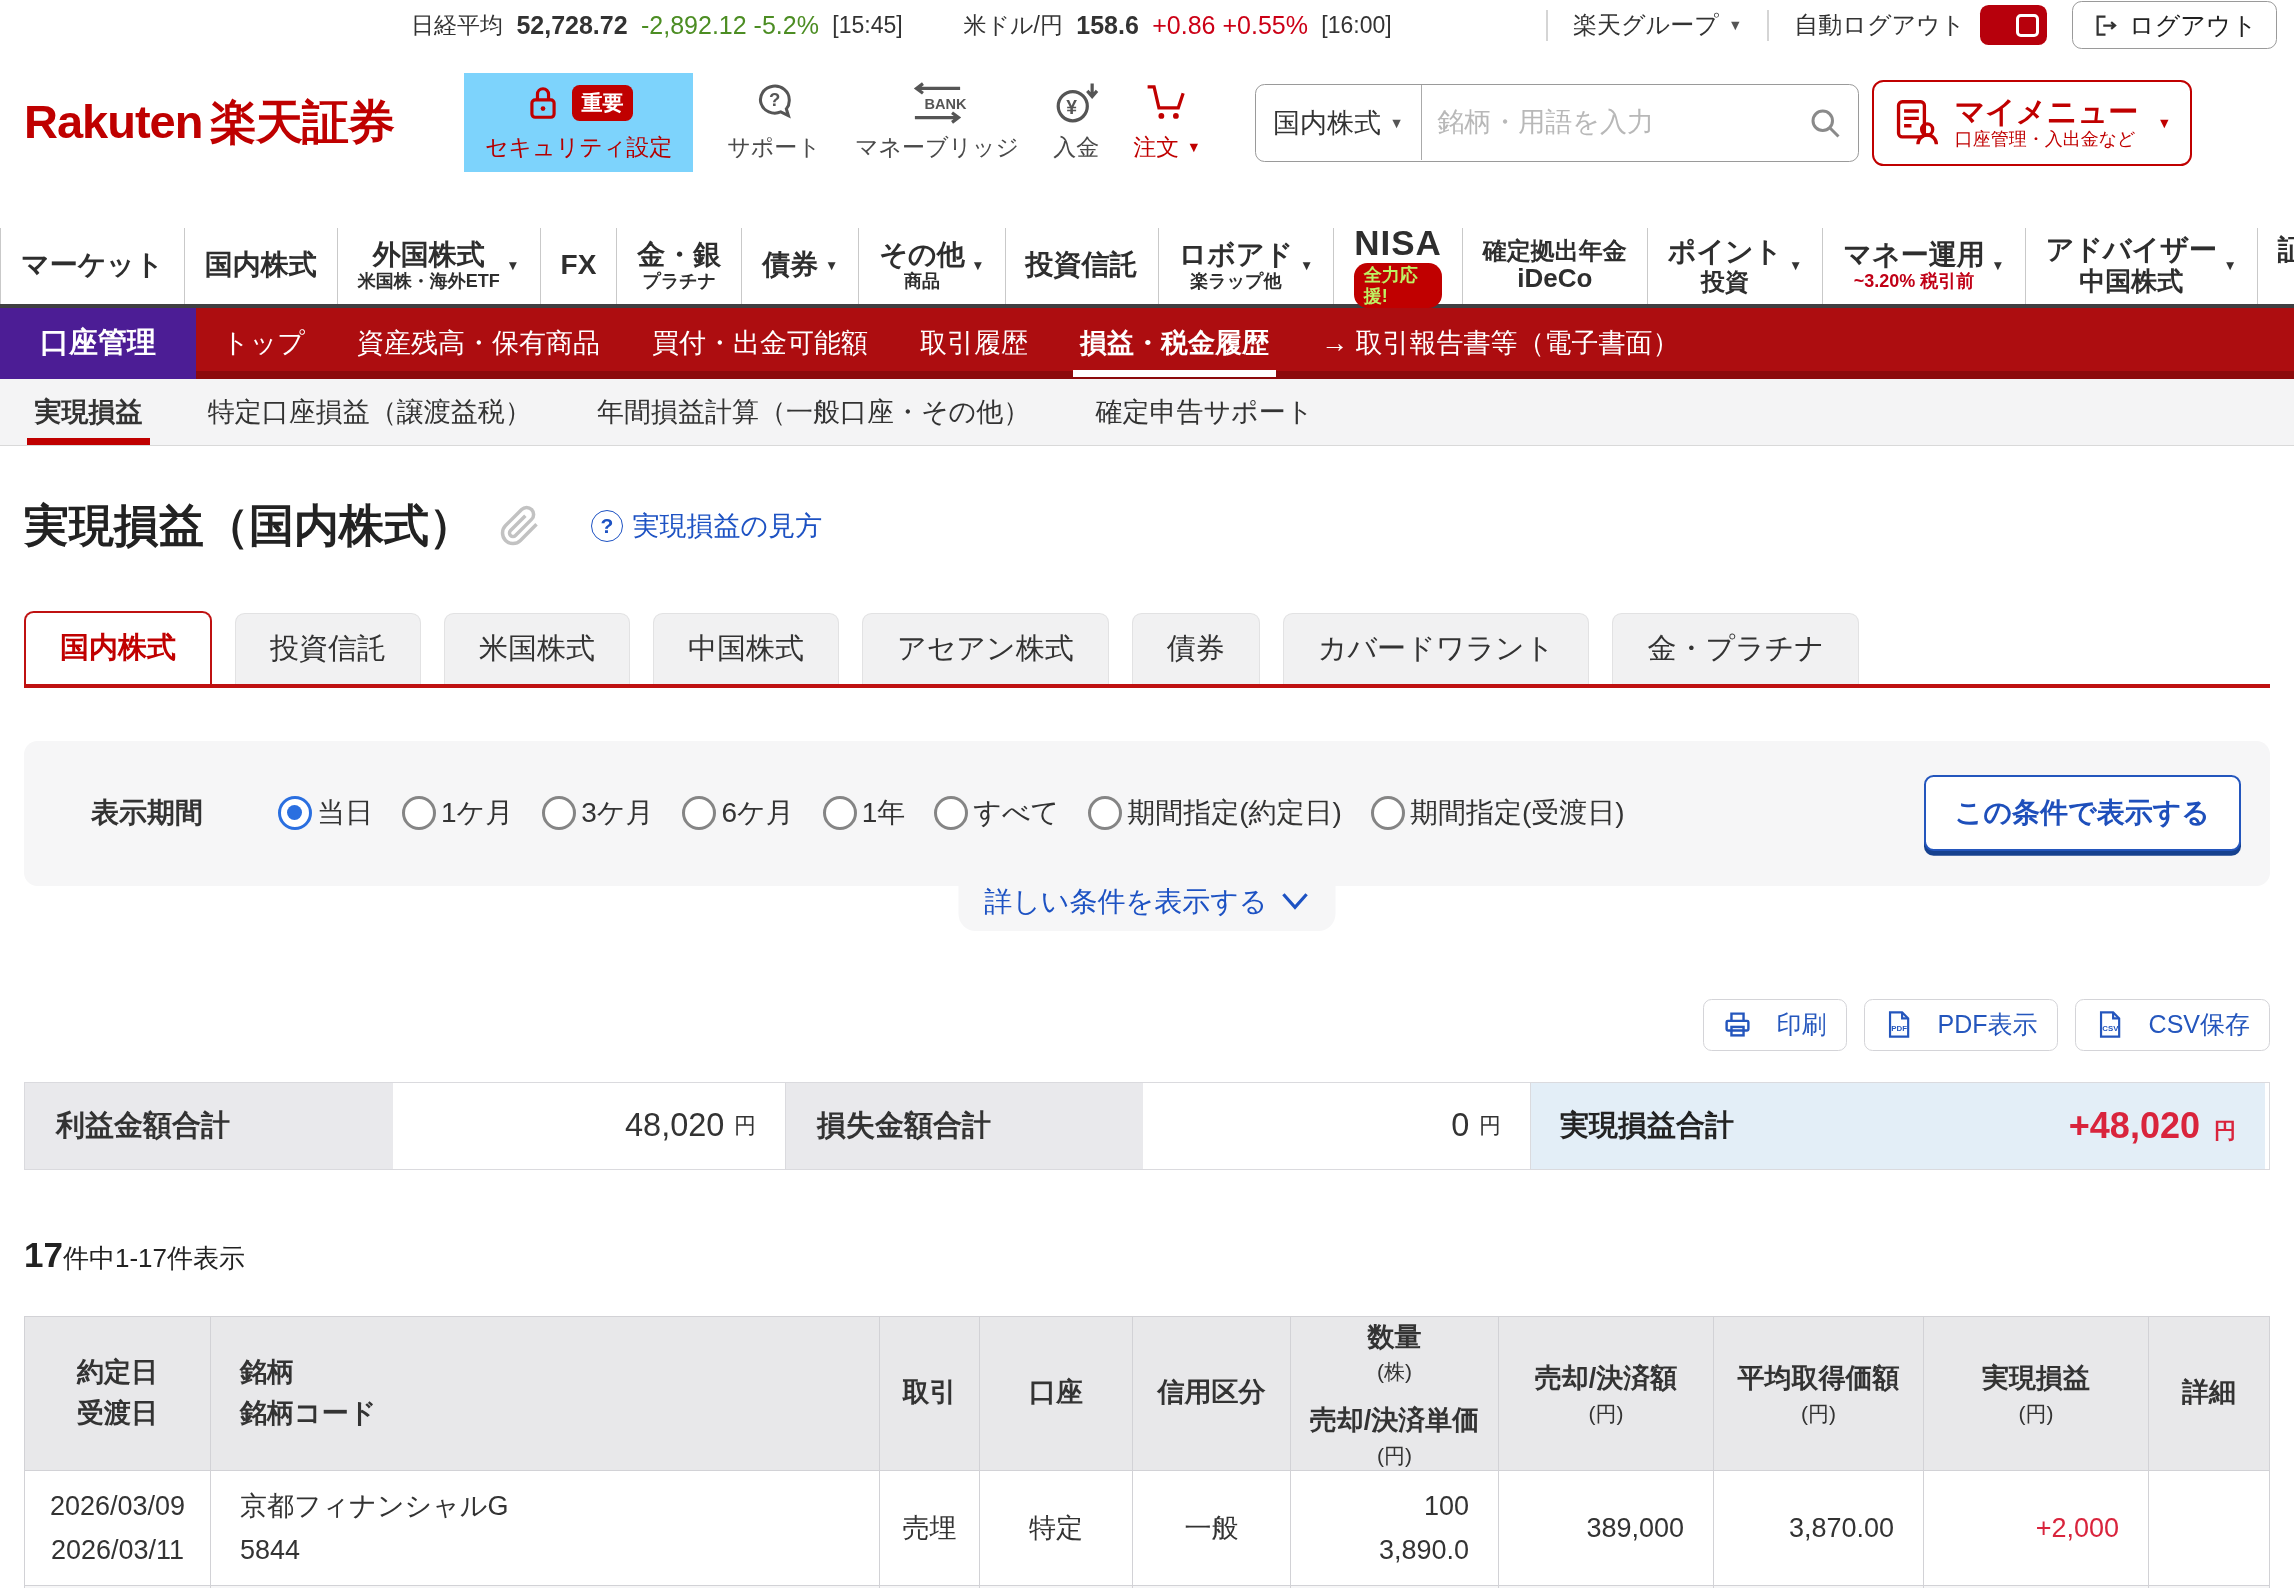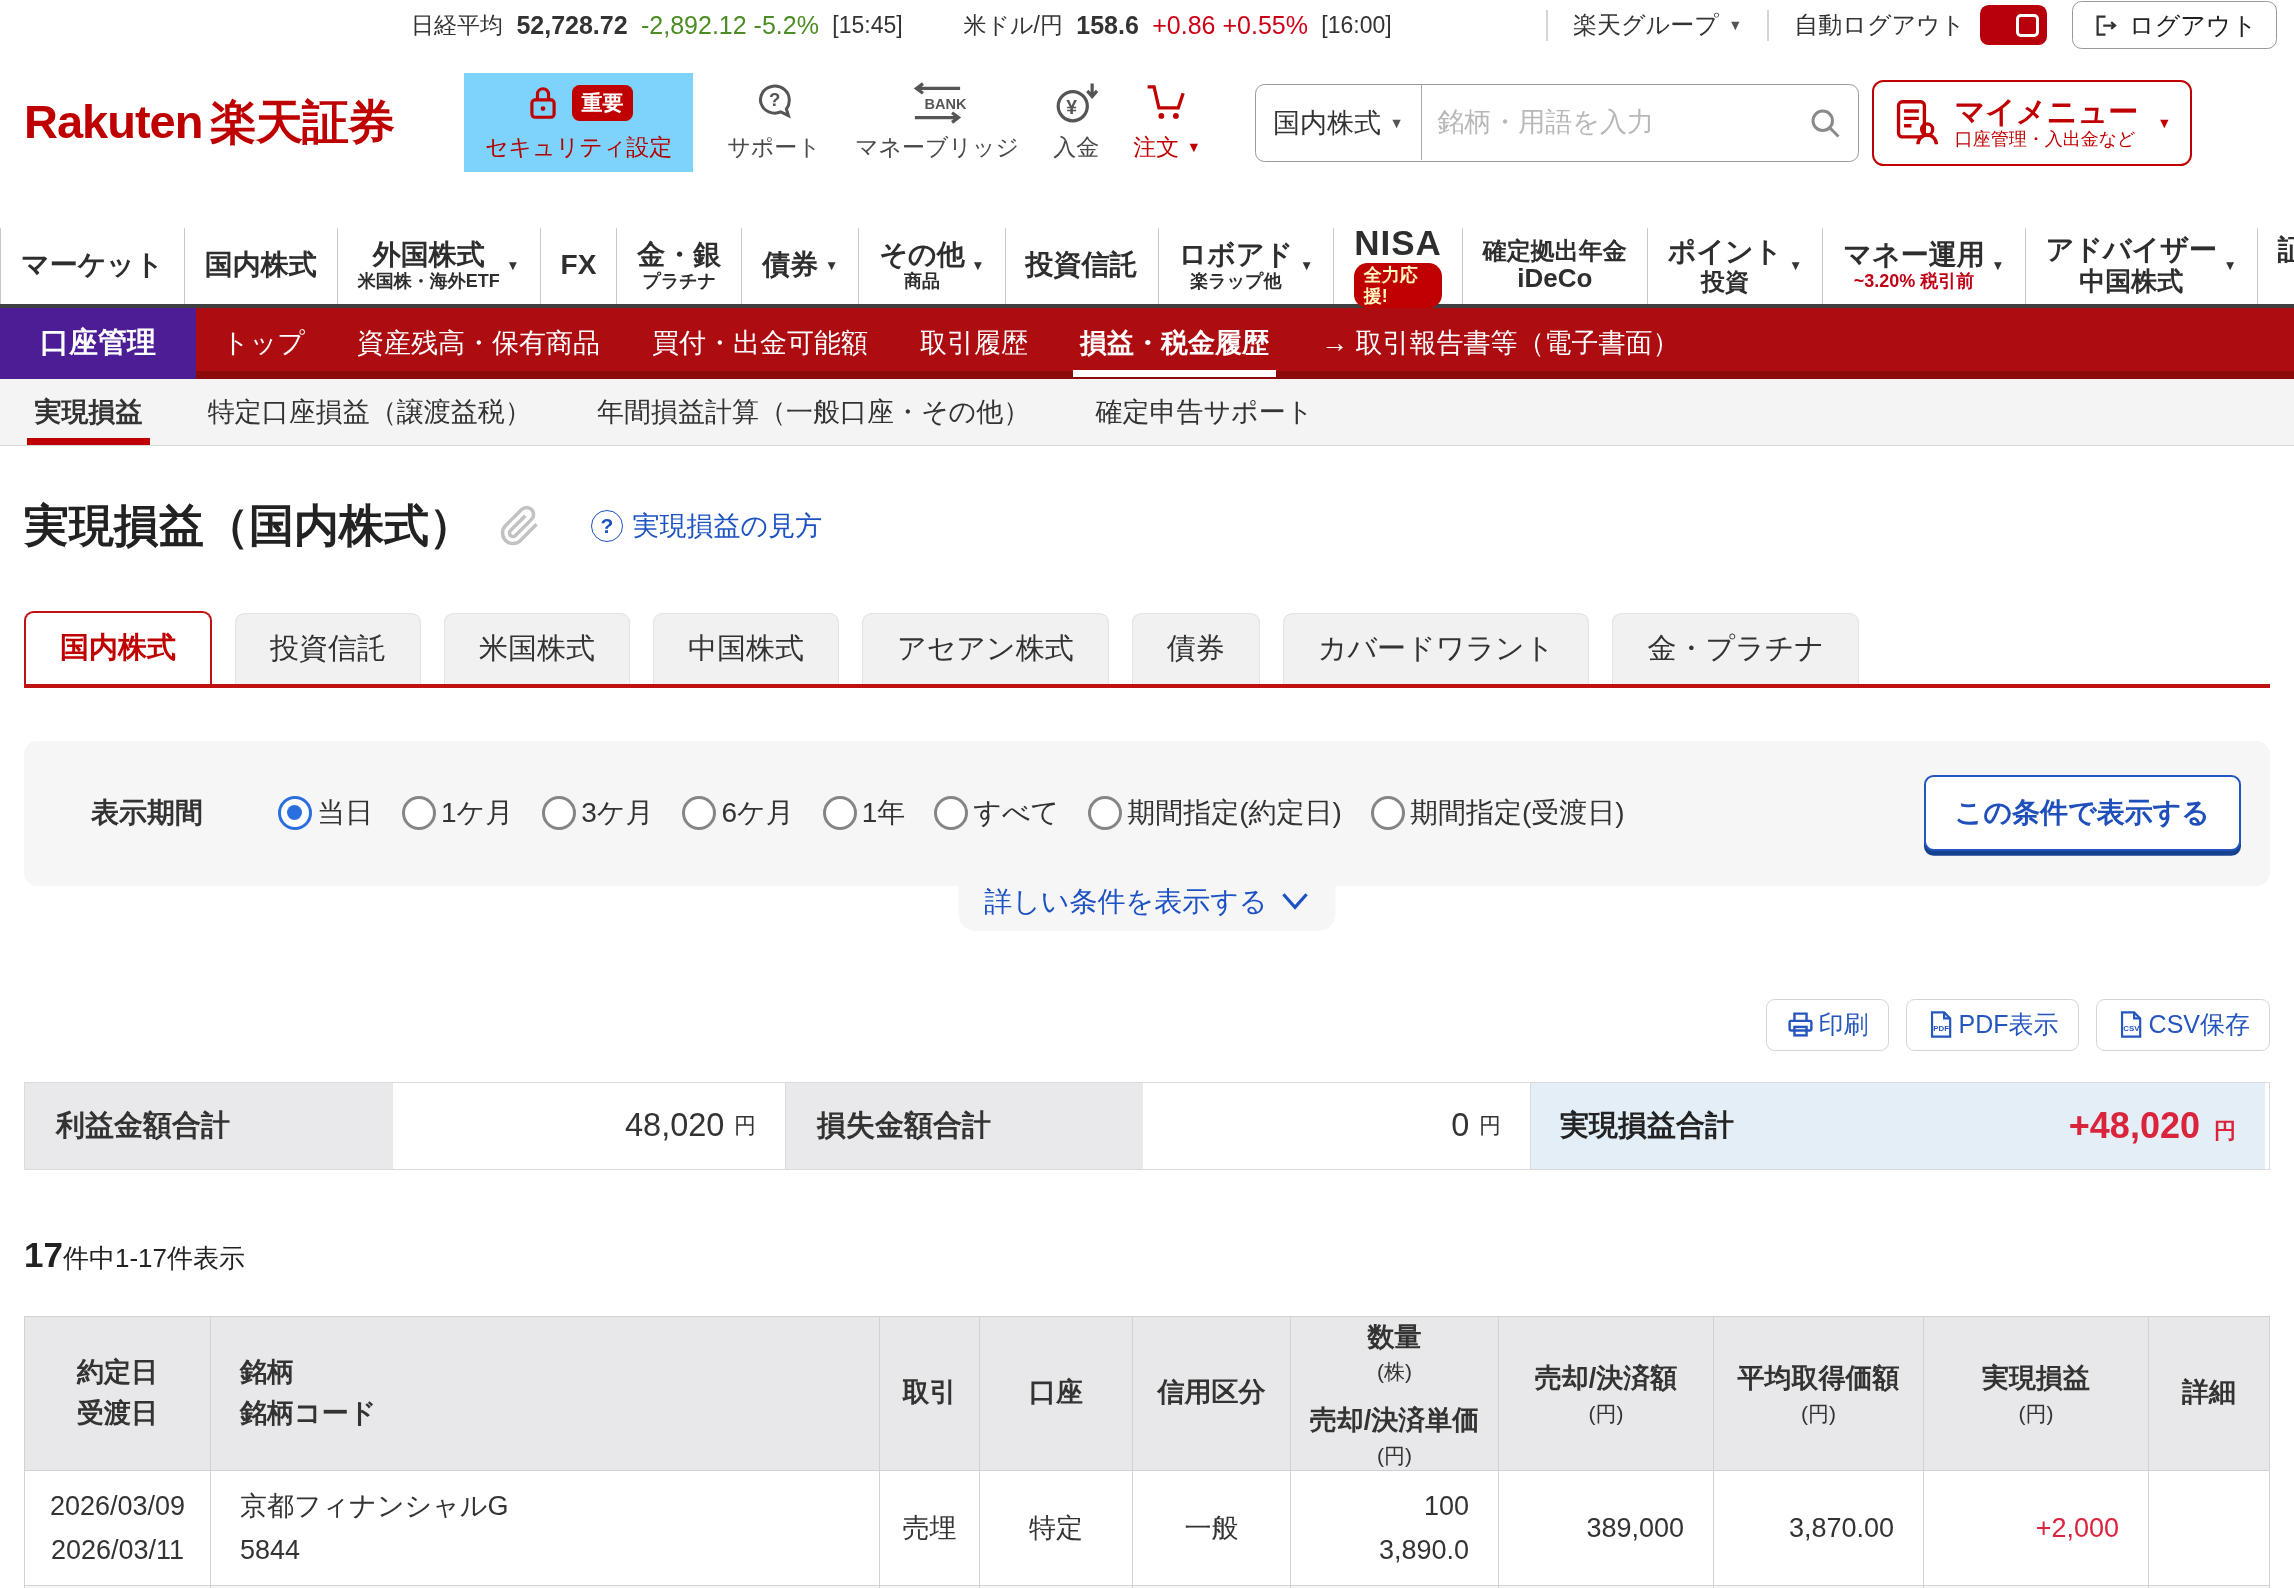--- a/index.html
+++ b/index.html
@@ -57,21 +57,21 @@
   
   .mainnav { margin-top:32.5px; display:flex; align-items:stretch; height:80px; border-bottom:4.8px solid #3f3f41; }
   .nav-item { display:flex; align-items:center; padding:0 20px; border-left:1px solid #c9c9c9; cursor:pointer; }
   .nav-item:last-child { border-right:1px solid #c9c9c9; }
   .nav-txt { display:flex; flex-direction:column; align-items:center; line-height:1.15; }
   .nav-l1 { font-size:28px; font-weight:bold; color:#2e2e2e; white-space:nowrap; }
   .nav-l2 { font-size:18px; font-weight:bold; color:#2e2e2e; white-space:nowrap; }
   .nav-l2.red { color:#c00016; }
   .nav-caret { font-size:13.4px; color:#333; margin-left:6.7px; align-self:center; }
   .nisa-l1 { font-size:35px; font-weight:bold; letter-spacing:1px; }
-  .nisa-badge { background:#c00000; color:#fef9c3; font-size:18px; font-weight:bold; border-radius:13.4px; padding:1.9px 9.6px; }
+  .nisa-badge { background:#c00000; color:#bef264; font-size:18px; font-weight:bold; border-radius:13.4px; padding:1.9px 9.6px; }
   
   .rednav { position:relative; height:71px; background:#ad0d10; display:flex; align-items:stretch; }
   .rednav::after { content:""; position:absolute; left:0; bottom:0; width:100%; height:7.6px; background:#8c0a0c; }
   .rn-section { position:relative; z-index:2; width:196px; background:#4c1d95; color:#fff; font-size:29px; font-weight:bold;
     display:flex; align-items:center; justify-content:center; height:71px; }
   .rn-items { position:relative; z-index:2; display:flex; align-items:center; }
   .rn-item { position:relative; color:#fff; font-size:27px; padding:0 26px; height:71px; display:flex; align-items:center; cursor:pointer; white-space:nowrap; }
   .rn-item.active { font-weight:bold; }
   .rn-item.active::after { content:""; position:absolute; left:19px; right:19px; bottom:1.9px; height:6.7px; background:#fff; }
   
@@ -102,21 +102,21 @@
   .radio.on::after { content:""; position:absolute; left:5.7px; top:5.7px; width:15.3px; height:15.3px; border-radius:50%; background:#2a6fe0; }
   .radio-txt { font-size:28px; color:#333; white-space:nowrap; }
   .filter-submit { margin-left:auto; height:76px; min-width:285px; background:#fff; border:2.9px solid #2456bd; border-radius:9.6px;
     color:#1e4fbb; font-size:28px; font-weight:bold; cursor:pointer; box-shadow:0 4.8px 0 #16418f; padding:0 29px;
     font-family:"Liberation Sans","DejaVu Sans",sans-serif; }
   .details-toggle { position:absolute; left:50%; transform:translateX(-50%); top:calc(100% - 13.4px); height:59px; width:377px;
     background:#f6f6f7; border-radius:0 0 17px 17px; display:flex; align-items:center; justify-content:center; gap:13.4px;
     color:#1d52c3; font-size:28px; cursor:pointer; }
   
   .export-row { display:flex; justify-content:flex-end; gap:17px; }
-  .exp-btn { display:flex; align-items:center; gap:4px; height:52px; padding:0 19px; background:#fff;
+  .exp-btn { display:flex; align-items:center; gap:25px; height:52px; padding:0 19px; background:#fff;
     border:1.9px solid #d4d4d8; border-radius:8.6px; color:#2456bd; font-size:25px; cursor:pointer;
     font-family:"Liberation Sans","DejaVu Sans",sans-serif; }
   
   .summary { margin-top:31px; display:flex; height:88px; border:1.9px solid #dadade; }
   .sum-label { background:#e9e9ec; display:flex; align-items:center; padding-left:31px; font-size:29px; font-weight:bold; }
   .sum-value { background:#fff; display:flex; align-items:center; justify-content:flex-end; padding-right:29px; font-size:32.5px; }
   .unit { font-size:22px; margin-left:9.6px; }
   .w1 { width:368px; } .w2 { width:392px; } .w3 { width:358px; border-left:1.9px solid #dadade; } .w4 { width:387px; }
   .sum-total { width:735px; background:#e3eef7; border-left:1.9px solid #dadade; display:flex; align-items:center;
     justify-content:space-between; padding:0 29px; }

